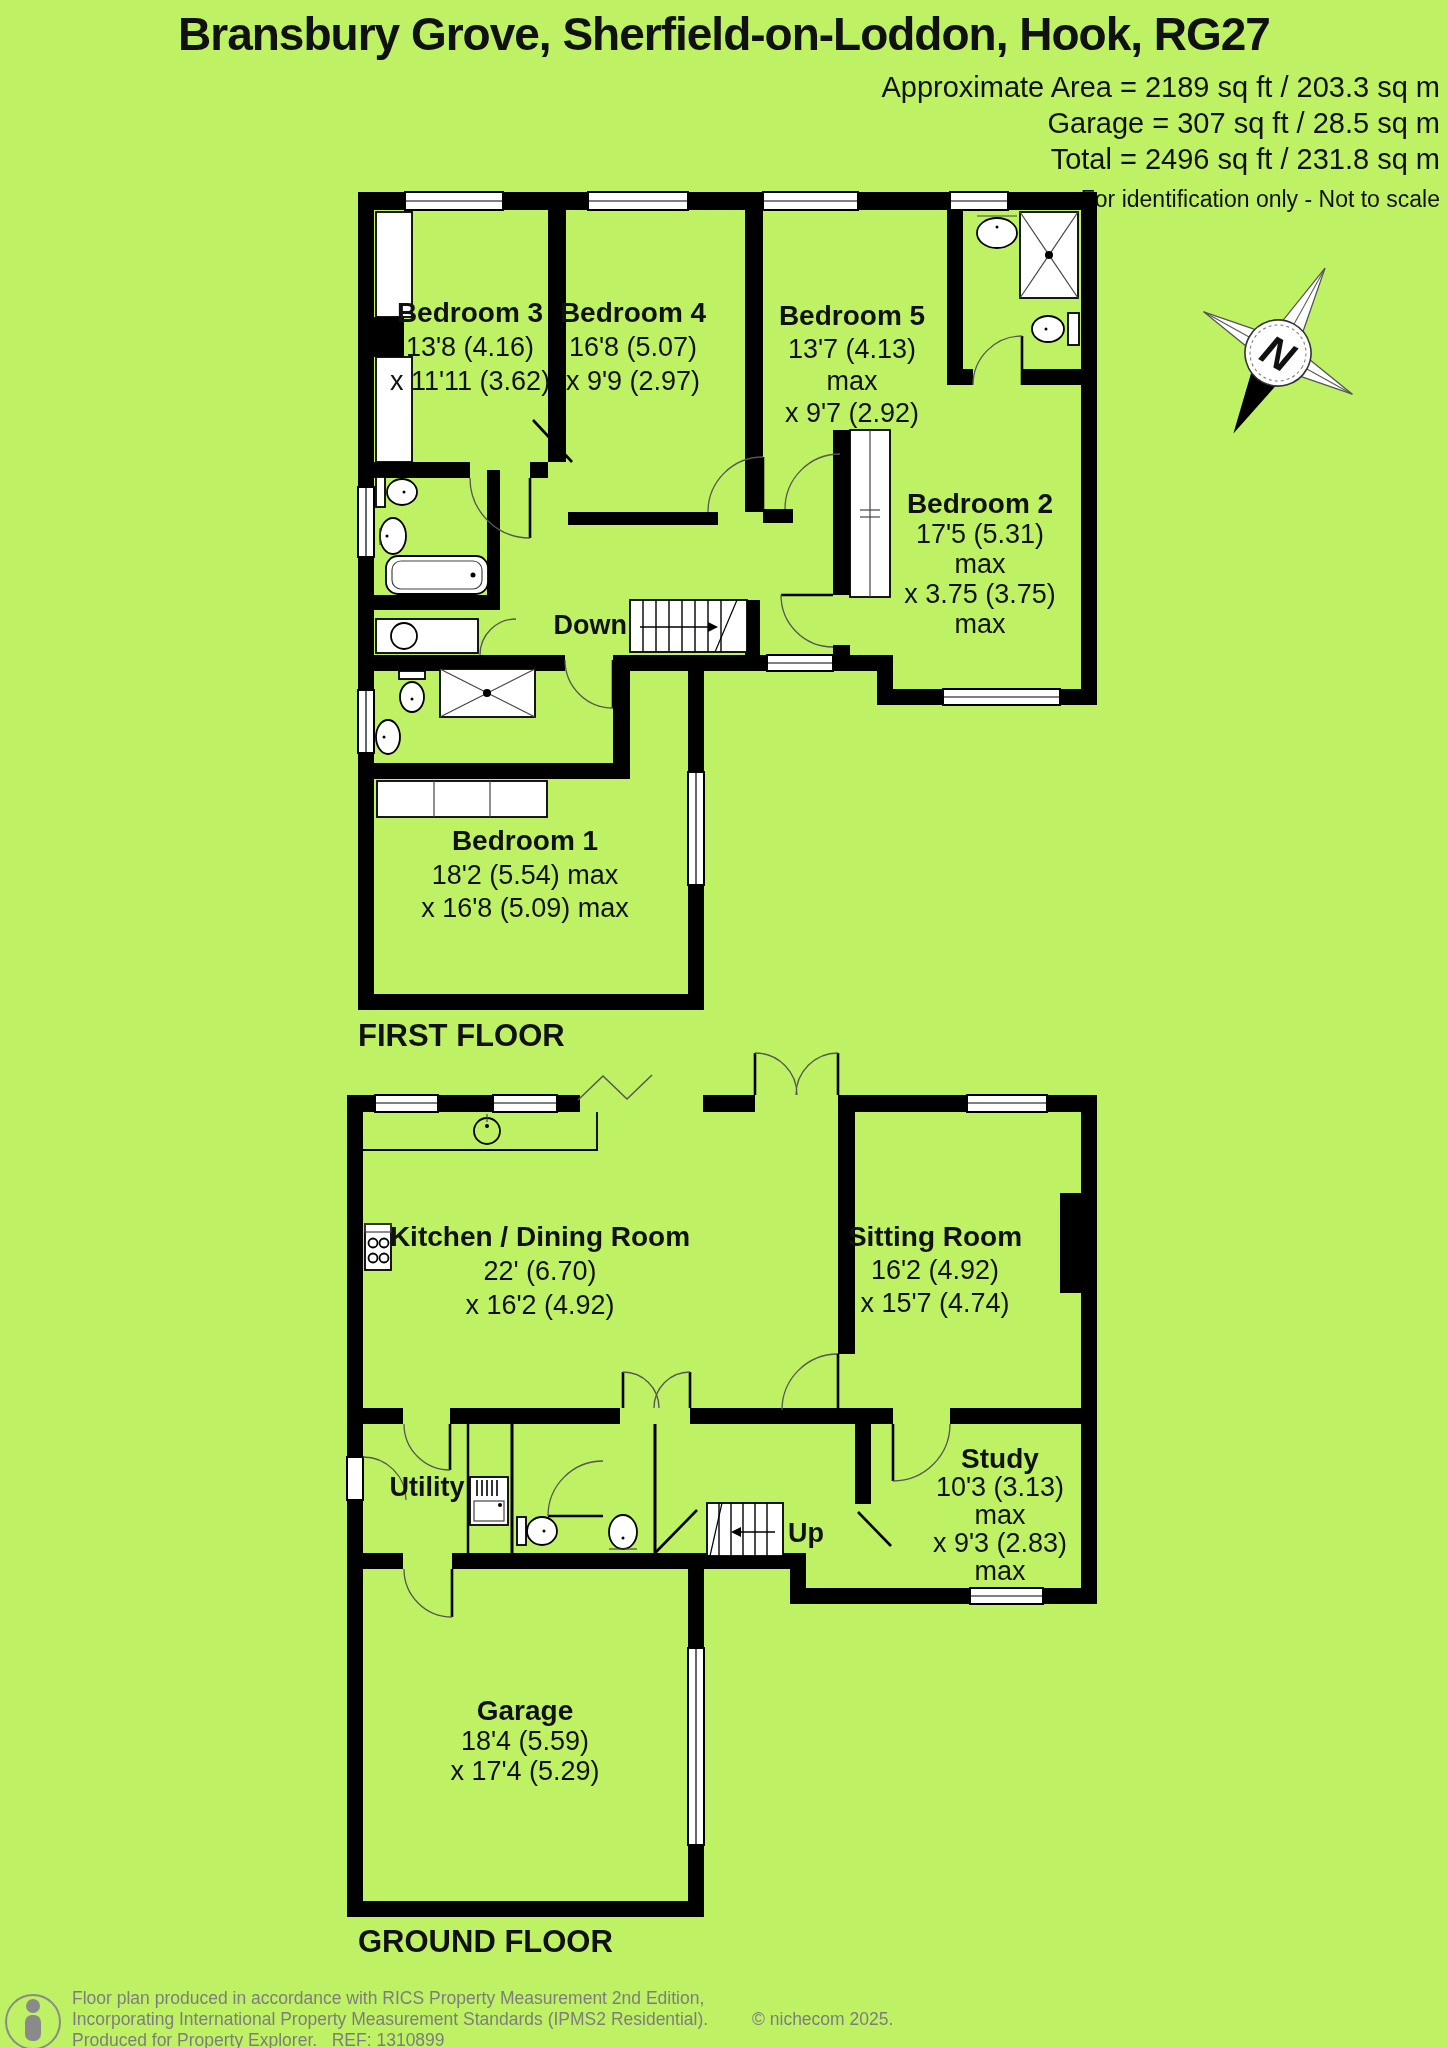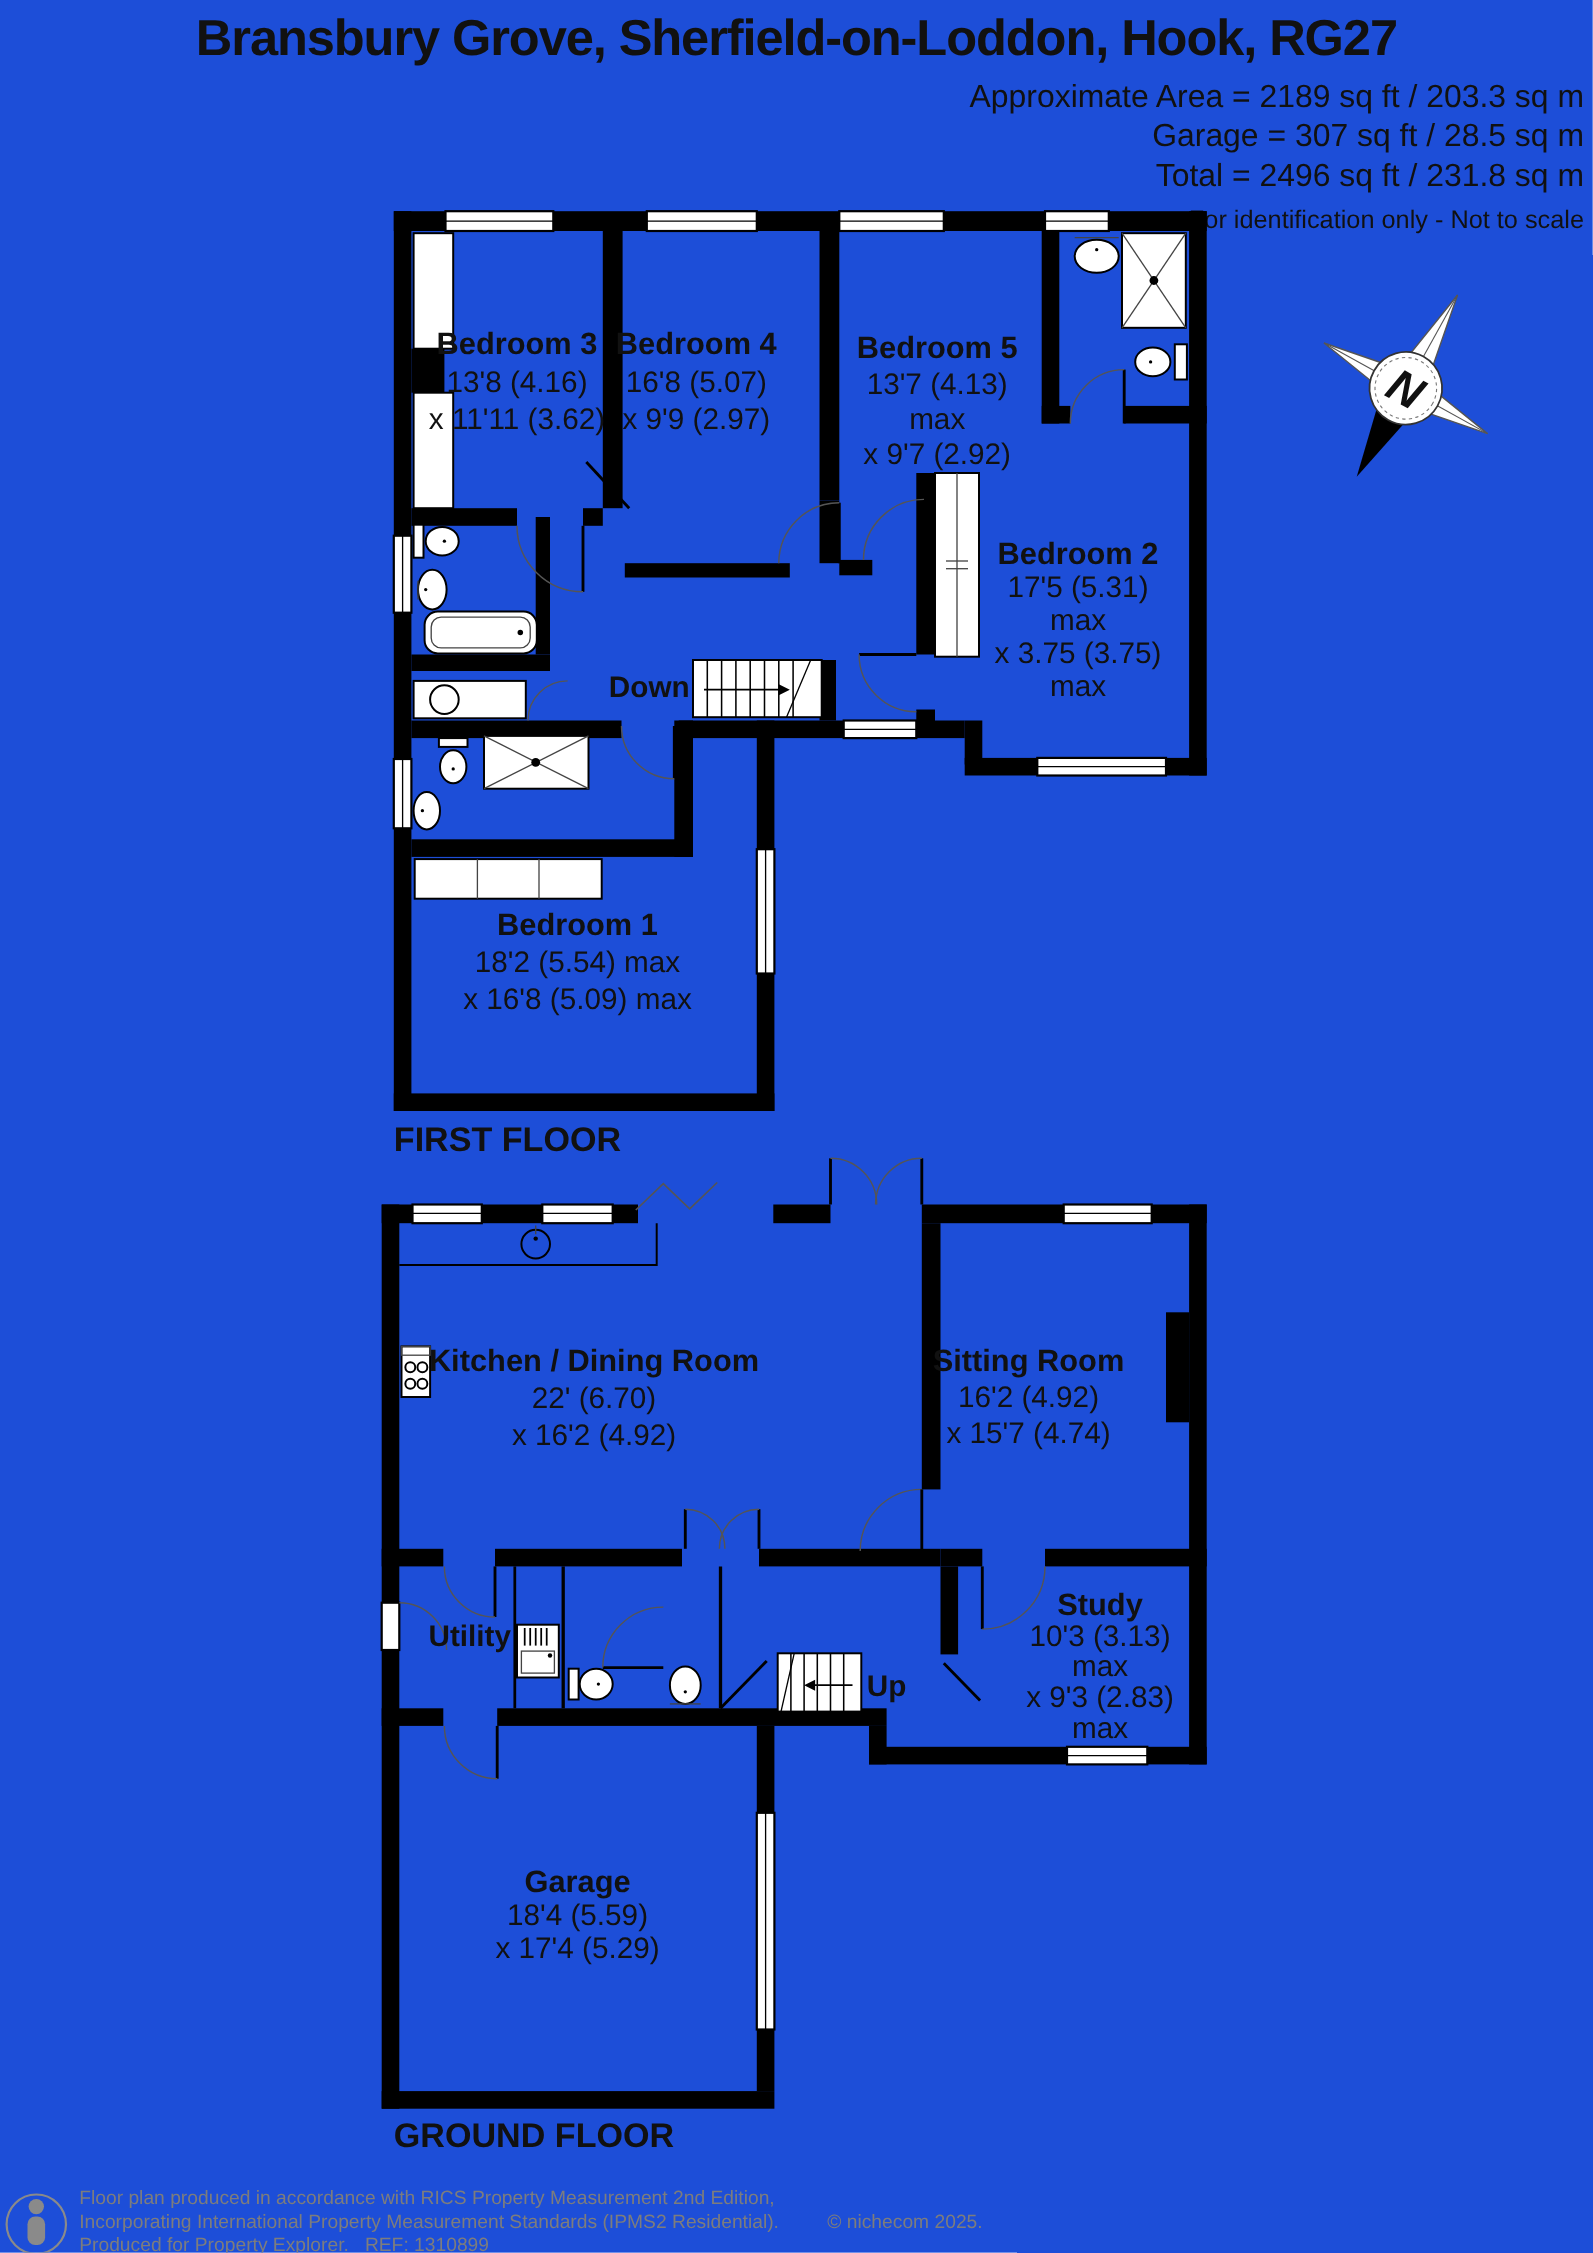--- a/index.html
+++ b/index.html
@@ -1,16 +1,16 @@
 <!DOCTYPE html>
 <html><head>
 <meta charset="utf-8">
 <style>
   html,body{margin:0;padding:0;background:#fff;}
-  .page{position:relative;width:1448px;height:2048px;background:#1d4ed8;overflow:hidden;}
+  .page{position:relative;width:1448px;height:2048px;background:#bef264;overflow:hidden;}
   svg{display:block;font-family:"Liberation Sans",sans-serif;}
   .wall{fill:#000;stroke:none;}
   .win{fill:#fff;stroke:#000;stroke-width:2;}
   .winline{stroke:#000;stroke-width:1.2;fill:none;}
   .thin{fill:#fff;stroke:#000;stroke-width:1.8;}
   .thino{fill:none;stroke:#000;stroke-width:1.8;}
   .lite{fill:none;stroke:#444;stroke-width:1.2;}
   .arc{fill:none;stroke:#555;stroke-width:1.3;}
   .leaf{stroke:#000;stroke-width:2.6;fill:none;}
   text{fill:#111;}

